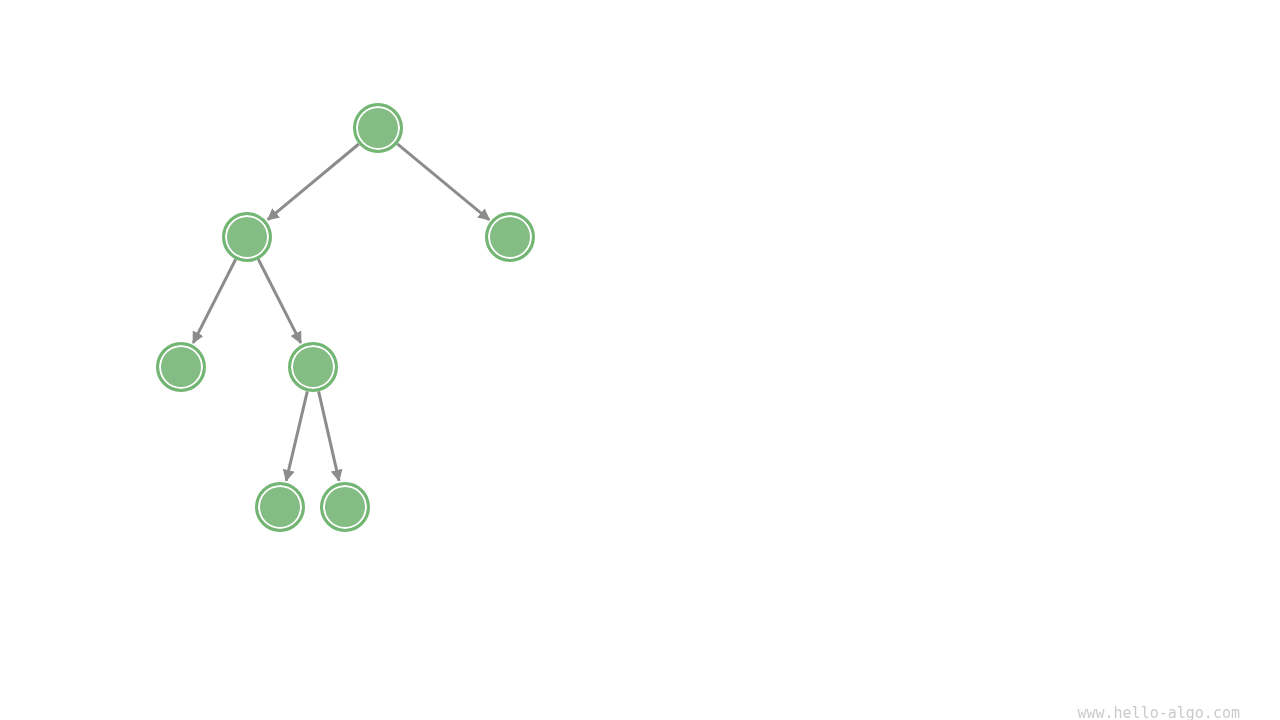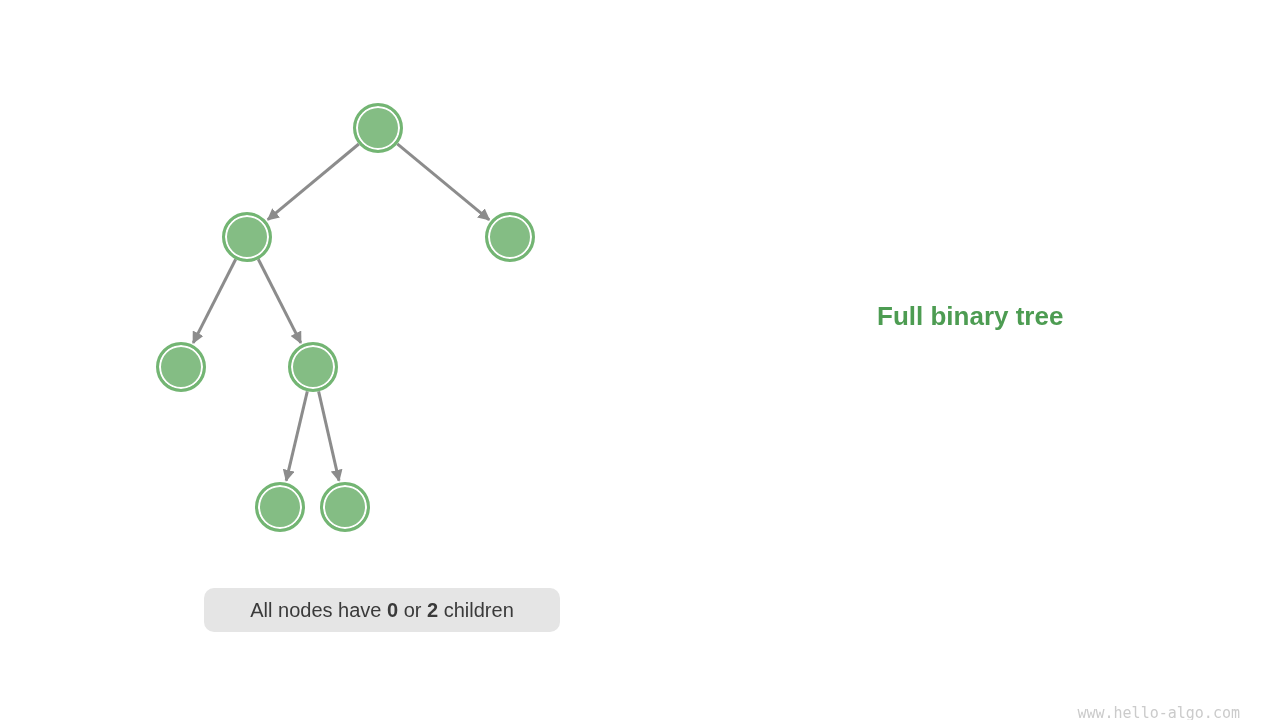--- a/index.html
+++ b/index.html
@@ -91,19 +91,17 @@
   <div id="nodes">
       <div class="tree-node" style="left: 353px; top: 103px;"></div>
       <div class="tree-node" style="left: 222px; top: 212px;"></div>
       <div class="tree-node" style="left: 485px; top: 212px;"></div>
       <div class="tree-node" style="left: 156px; top: 342px;"></div>
       <div class="tree-node" style="left: 288px; top: 342px;"></div>
       <div class="tree-node" style="left: 255px; top: 482px;"></div>
       <div class="tree-node" style="left: 320px; top: 482px;"></div>
     </div>
 
-  <div id="title">Full binary tree</div>
 
-  <div id="caption"><span>All nodes have </span><b>0</b><span> or </span><b>2</b><span> children</span></div>
 
   <div id="watermark">www.hello-algo.com</div>
 
 </div>
 
 </body></html>

